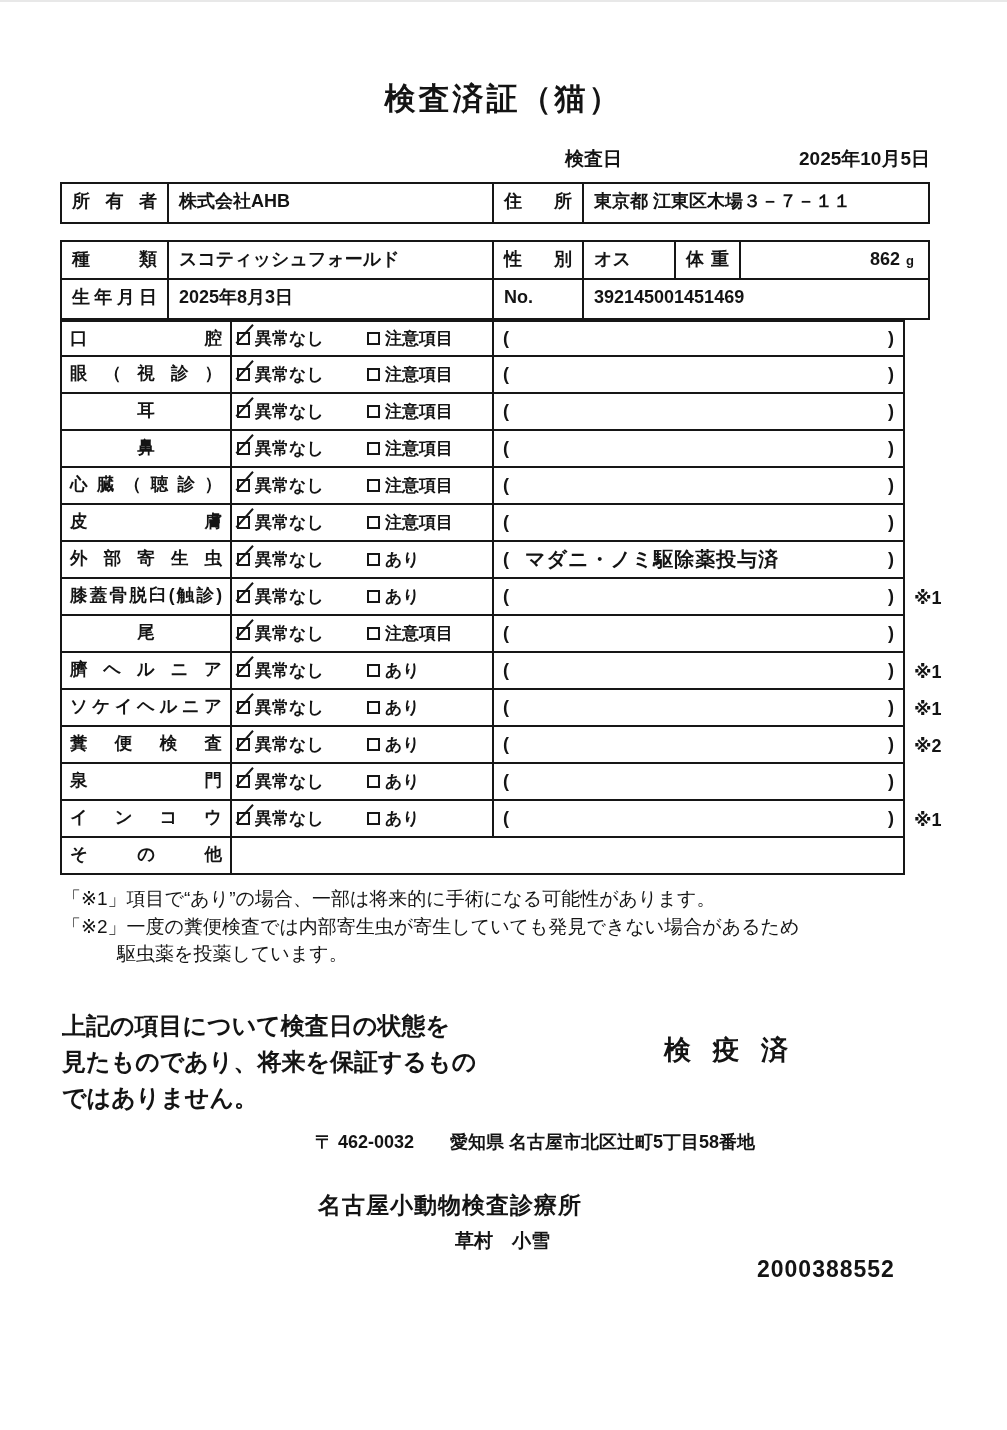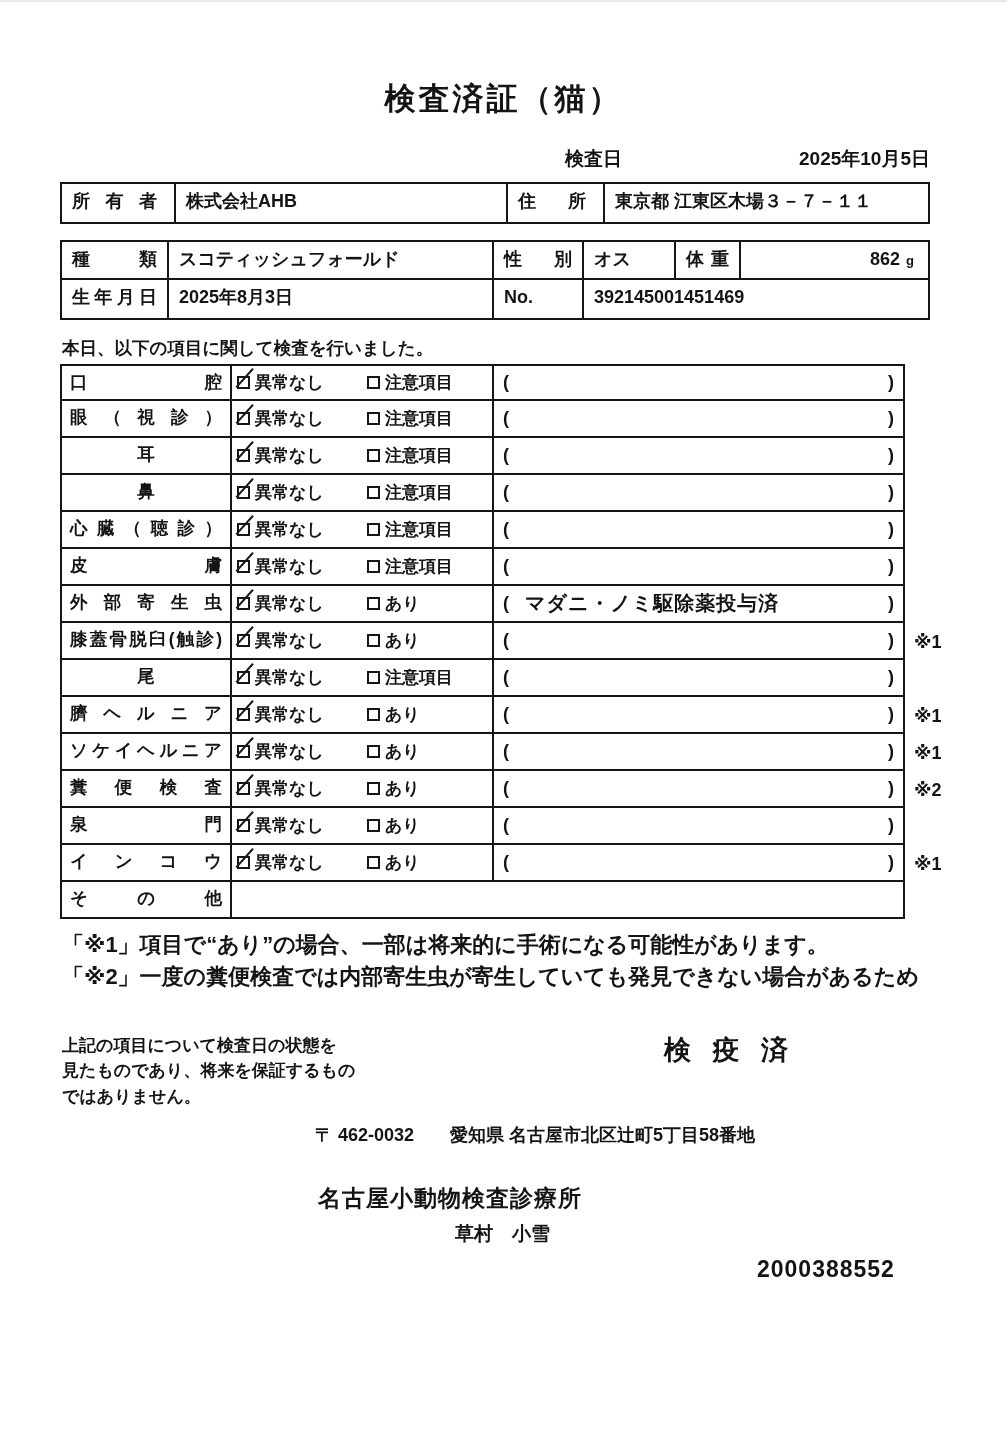--- a/index.html
+++ b/index.html
@@ -10,21 +10,21 @@
     font-family:"Liberation Sans","DejaVu Sans",sans-serif;
   }
   .title { text-align:center; padding-top:76px; font-size:31px; font-weight:700; letter-spacing:3px; }
 
   .date-row { margin:26px 77px 10px 60px; display:flex; align-items:baseline; font-size:19px; font-weight:700;text-align:center; }
   .date-label { margin-left:505px; }
   .date-value { margin-left:auto; }
 
   .grid-table { margin-left:60px; width:870px; border:2px solid #161616; }
   .g-row { display:grid; height:38px; }
-  .row-owner  { grid-template-columns:105px 325px 90px 1fr;gap:7px; }
+  .row-owner  { grid-template-columns:105px 325px 90px 1fr; }
   .row-type   { grid-template-columns:105px 325px 90px 92px 65px 1fr; border-bottom:2px solid #161616; }
   .row-birth  { grid-template-columns:105px 325px 90px 1fr; }
   .cell { line-height:34px; padding:0 10px; font-size:18px; font-weight:600; border-left:2px solid #161616; overflow:hidden; white-space:nowrap; }
   .g-row .cell:first-child { border-left:none; }
   .hdr { text-align:justify; text-align-last:justify; -moz-text-align-last:justify; font-weight:700; }
   .wt-val { text-align:right; padding-right:14px; }
   .unit { font-size:13px; margin-left:6px; font-weight:600; }
   .tbl-gap { height:16px; }
 
   .intro { margin:16px 0 4px 62px; font-size:17.5px; font-weight:700; }
@@ -38,24 +38,24 @@
   .c-label.single { text-align-last:center; -moz-text-align-last:center; }
   .c-opt { width:130px; display:flex; align-items:center; padding-left:5px; font-size:17px; font-weight:600; white-space:nowrap; }
   .c-paren { flex:1; border-left:2px solid #161616; display:flex; align-items:center; font-size:18px; font-weight:600; padding:0 9px; }
   .paren-content { flex:1; text-align:left; padding-left:16px; font-size:20px; font-weight:700; letter-spacing:1px; overflow:hidden; white-space:nowrap; }
   .c-merged { flex:1; }
   .checkbox { display:inline-block; width:13px; height:13px; border:2px solid #161616; position:relative; margin-right:5px; flex:0 0 auto; }
   .checkbox.checked::after { content:""; position:absolute; left:-2px; bottom:-1px; width:25px; height:2px; background:#161616;
                              transform-origin:0 100%; transform:rotate(-48deg); }
   .note { width:60px; display:flex; align-items:center; padding-left:9px; font-size:18px; font-weight:700; }
 
-  .footnotes { margin:10px 0 0 62px; font-size:22px; font-weight:700; line-height:1.45; }
+  .footnotes { margin:10px 0 0 62px; font-size:19px; font-weight:400; line-height:1.45; }
   .fn-indent { padding-left:55px; }
 
-  .disclaimer { margin:40px 0 0 62px; font-size:17px; font-weight:700; line-height:1.5; white-space:pre-line; width:430px; }
+  .disclaimer { margin:40px 0 0 62px; font-size:24px; font-weight:700; line-height:1.5; white-space:pre-line; width:430px; }
 
   .stamp { position:absolute; left:664px; top:1030px; font-size:27px; font-weight:700; letter-spacing:7px; }
 
   .addr { margin:14px 0 0 315px; font-size:18px; font-weight:600; white-space:nowrap; }
   .tel  { margin:24px 0 0 322px; font-size:18px; font-weight:700; font-family:"Liberation Mono","DejaVu Sans Mono",monospace; white-space:nowrap; }
   .clinic { margin:36px 0 0 318px; font-size:23px; font-weight:700; letter-spacing:1px; }
   .vet { margin:7px 0 0 455px; font-size:19px; font-weight:600; }
   .serial { position:absolute; left:757px; top:1254px; font-size:23px; font-weight:700; letter-spacing:1px; }
 </style>
 </head>
@@ -91,21 +91,20 @@
       <div class="cell wt-val"><span>862</span><span class="unit">g</span></div>
     </div>
     <div class="g-row row-birth">
       <div class="cell hdr">生年月日</div>
       <div class="cell">2025年8月3日</div>
       <div class="cell">No.</div>
       <div class="cell">392145001451469</div>
     </div>
   </div>
 
-  <div class="intro">本日、以下の項目に関して検査を行いました。</div>
 
   <div class="exam-wrap">
     <div class="rows-host">
   <div class="exam-line">
     <div class="exam-row">
       <div class="c-label">口腔</div>
       <div class="c-opt opt1">
         <span class="checkbox checked"></span>
         <span class="opt-text">異常なし</span>
       </div>
@@ -387,20 +386,21 @@
         <div class="c-label">その他</div>
         <div class="c-merged"></div>
       </div>
       <div class="note"></div>
     </div>
   </div>
 
   <div class="footnotes">
     <div>「※1」項目で“あり”の場合、一部は将来的に手術になる可能性があります。</div>
     <div>「※2」一度の糞便検査では内部寄生虫が寄生していても発見できない場合があるため</div>
+    <div class="fn-indent">駆虫薬を投薬しています。</div>
   </div>
 
   <div class="disclaimer">上記の項目について検査日の状態を
 見たものであり、将来を保証するもの
 ではありません。</div>
 
   <div class="stamp">検 疫 済</div>
 
   <div class="addr">〒 462-0032　　愛知県 名古屋市北区辻町5丁目58番地</div>
   <div class="clinic">名古屋小動物検査診療所</div>

